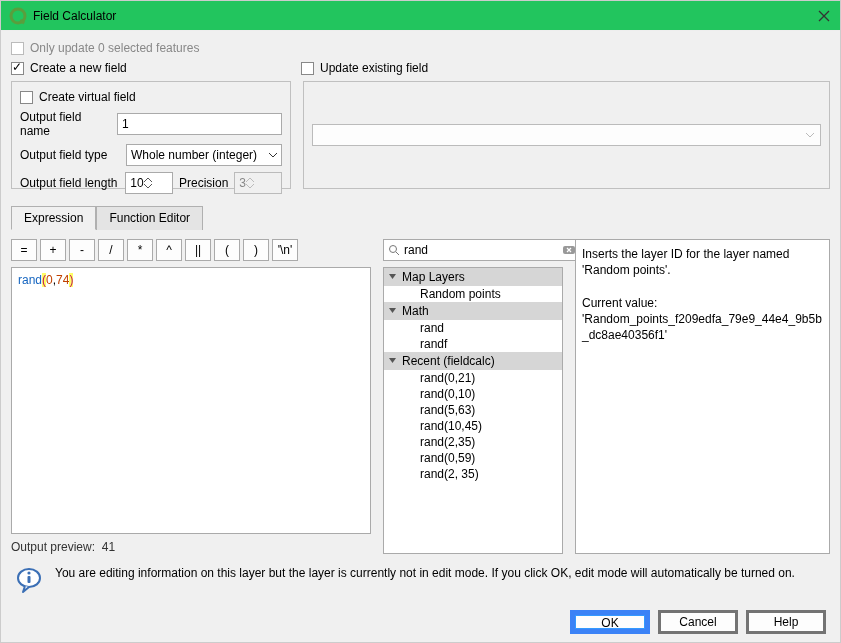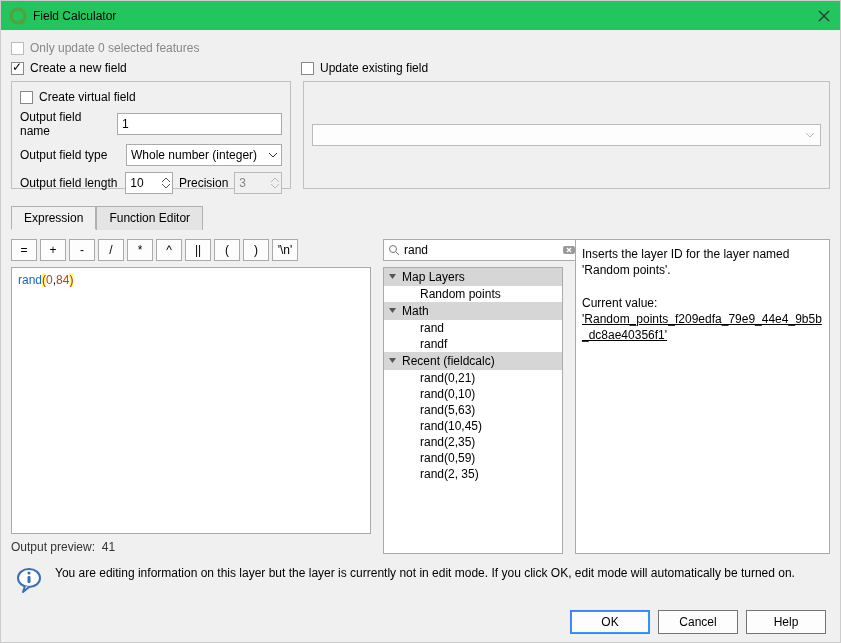--- a/index.html
+++ b/index.html
@@ -17,21 +17,21 @@
   .disabled-text { color: #888; }
   .bold { font-weight: 400; }
   .top-split { display: flex; gap: 12px; }
   .groupbox { border: 1px solid #c0c0c0; padding: 8px; background: #f0f0f0; }
   .left-group { width: 280px; height: 108px; display: flex; flex-direction: column; gap: 6px; }
   .right-group { flex: 1; height: 108px; display: flex; align-items: center; }
   .form-row { display: flex; align-items: center; gap: 6px; }
   .form-row label { width: 100px; }
   input[type=text].field, .combo, .spin { background: #fff; border: 1px solid #aaa; height: 22px; padding: 0 4px; font-size: 12px; }
   .combo { display: flex; align-items: center; justify-content: space-between; }
-  .spin { width: 48px; display: flex; align-items: center; justify-content: space-between; padding: 0 2px 0 4px; }
+  .spin { width: 48px; display: flex; align-items: center; justify-content: flex-start; padding: 0 2px 0 4px; }
   .spin .spinbtns { display: flex; flex-direction: column; }
   .spin .spinbtns svg { display: block; }
   .spin.disabled { background: #f0f0f0; color: #888; border-color: #bbb; }
   .wide-combo { flex: 1; height: 22px; border: 1px solid #bbb; background: #fdfdfd; display: flex; align-items: center; justify-content: flex-end; padding-right: 6px; color: #888; }
   .tabs { display: flex; margin-top: 4px; }
   .tab { border: 1px solid #b0b0b0; border-bottom: none; padding: 4px 12px; background: #f0f0f0; position: relative; top: 7px; }
   .tab.active { background: #f0f0f0; border-bottom: 1px solid #f0f0f0; z-index: 2; }
   .tab.inactive { background: #e4e4e4; }
   .tabpane { border: 1px solid #b0b0b0; padding: 10px; flex: 1; display: flex; gap: 12px; min-height: 0; }
   .col-left { width: 360px; display: flex; flex-direction: column; }
@@ -48,22 +48,22 @@
   .search-box input { border: none; outline: none; flex: 1; font-size: 12px; font-family: "Segoe UI", sans-serif; padding: 0; }
   .help-btn { height: 22px; padding: 0 10px; border: 1px solid #aaa; background: #fdfdfd; cursor: pointer; white-space: nowrap; }
   .tree { flex: 1; border: 1px solid #aaa; background: #fff; overflow: auto; }
   .tree-group-header { background: #d6d6d6; padding: 2px 4px 2px 18px; position: relative; cursor: pointer; }
   .tree-group-header .arrow { position: absolute; left: 4px; top: 4px; }
   .tree-item { padding: 1px 4px 1px 36px; cursor: pointer; }
   .col-right { flex: 1; border: 1px solid #aaa; background: #fff; padding: 6px; font-size: 12px; line-height: 1.35; overflow: auto; }
   .footer-info { display: flex; align-items: flex-start; gap: 12px; padding: 6px 4px 4px 4px; }
   .info-icon { width: 28px; height: 28px; flex-shrink: 0; }
   .button-row { display: flex; justify-content: flex-end; gap: 8px; padding: 6px 4px 2px 4px; }
-  .dlg-btn { width: 80px; height: 24px; border: 1px solid #737373; background: #fdfdfd; cursor: pointer; }
-  .dlg-btn.primary { border: 1px solid #3b82f6; box-shadow: 0 0 0 1px #3399ff inset; }
+  .dlg-btn { width: 80px; height: 24px; border: 3px solid #737373; background: #fdfdfd; cursor: pointer; }
+  .dlg-btn.primary { border: 5px solid #3b82f6; box-shadow: 0 0 0 1px #3399ff inset; }
 </style>
 </head>
 <body>
 
 <div class="window">
 
   <div class="titlebar">
     <span class="qicon">
       <svg width="18" height="18" viewBox="0 0 18 18">
         <circle cx="9" cy="9" r="7" fill="none" stroke="#5a9e3d" stroke-width="3"></circle>
@@ -165,21 +165,21 @@
             <span class="op-btn">+</span>
             <span class="op-btn">-</span>
             <span class="op-btn">/</span>
             <span class="op-btn">*</span>
             <span class="op-btn">^</span>
             <span class="op-btn">||</span>
             <span class="op-btn">(</span>
             <span class="op-btn">)</span>
             <span class="op-btn">'\n'</span>
           </div>
-        <div class="expr-area"><span class="fn">rand</span><span class="paren">(</span><span class="num">0</span><span>,</span><span class="num">84</span><span class="paren">)</span></div>
+        <div class="expr-area"><span class="fn">rand</span><span class="paren">(</span><span class="num">0</span><span>,</span><span class="num">74</span><span class="paren">)</span></div>
         <div class="preview">
           <span>Output preview:</span>
           &nbsp;<span>41</span>
         </div>
       </div>
 
       <div class="col-mid">
         <div class="search-row">
           <div class="search-box">
             <svg width="12" height="12" viewBox="0 0 12 12">
@@ -214,21 +214,21 @@
             <div class="tree-item">rand(2,35)</div>
             <div class="tree-item">rand(0,59)</div>
             <div class="tree-item">rand(2, 35)</div>
           </div>
       </div>
 
       <div class="col-right">
         <div>Inserts the layer ID for the layer named 'Random points'.</div>
         <br>
         <div>Current value:</div>
-        <div style="word-break: break-all; text-decoration: underline;">'Random_points_f209edfa_79e9_44e4_9b5b_dc8ae40356f1'</div>
+        <div style="word-break: break-all;">'Random_points_f209edfa_79e9_44e4_9b5b_dc8ae40356f1'</div>
       </div>
 
     </div>
 
     <div class="footer-info">
       <span class="info-icon">
         <svg width="28" height="28" viewBox="0 0 28 28">
           <ellipse cx="14" cy="12" rx="11" ry="9" fill="#fff" stroke="#3b6fb5" stroke-width="2"></ellipse>
           <path d="M10 20 L8 26 L14 21" fill="#fff" stroke="#3b6fb5" stroke-width="2" stroke-linejoin="round"></path>
           <circle cx="14" cy="7" r="1.6" fill="#3b6fb5"></circle>

